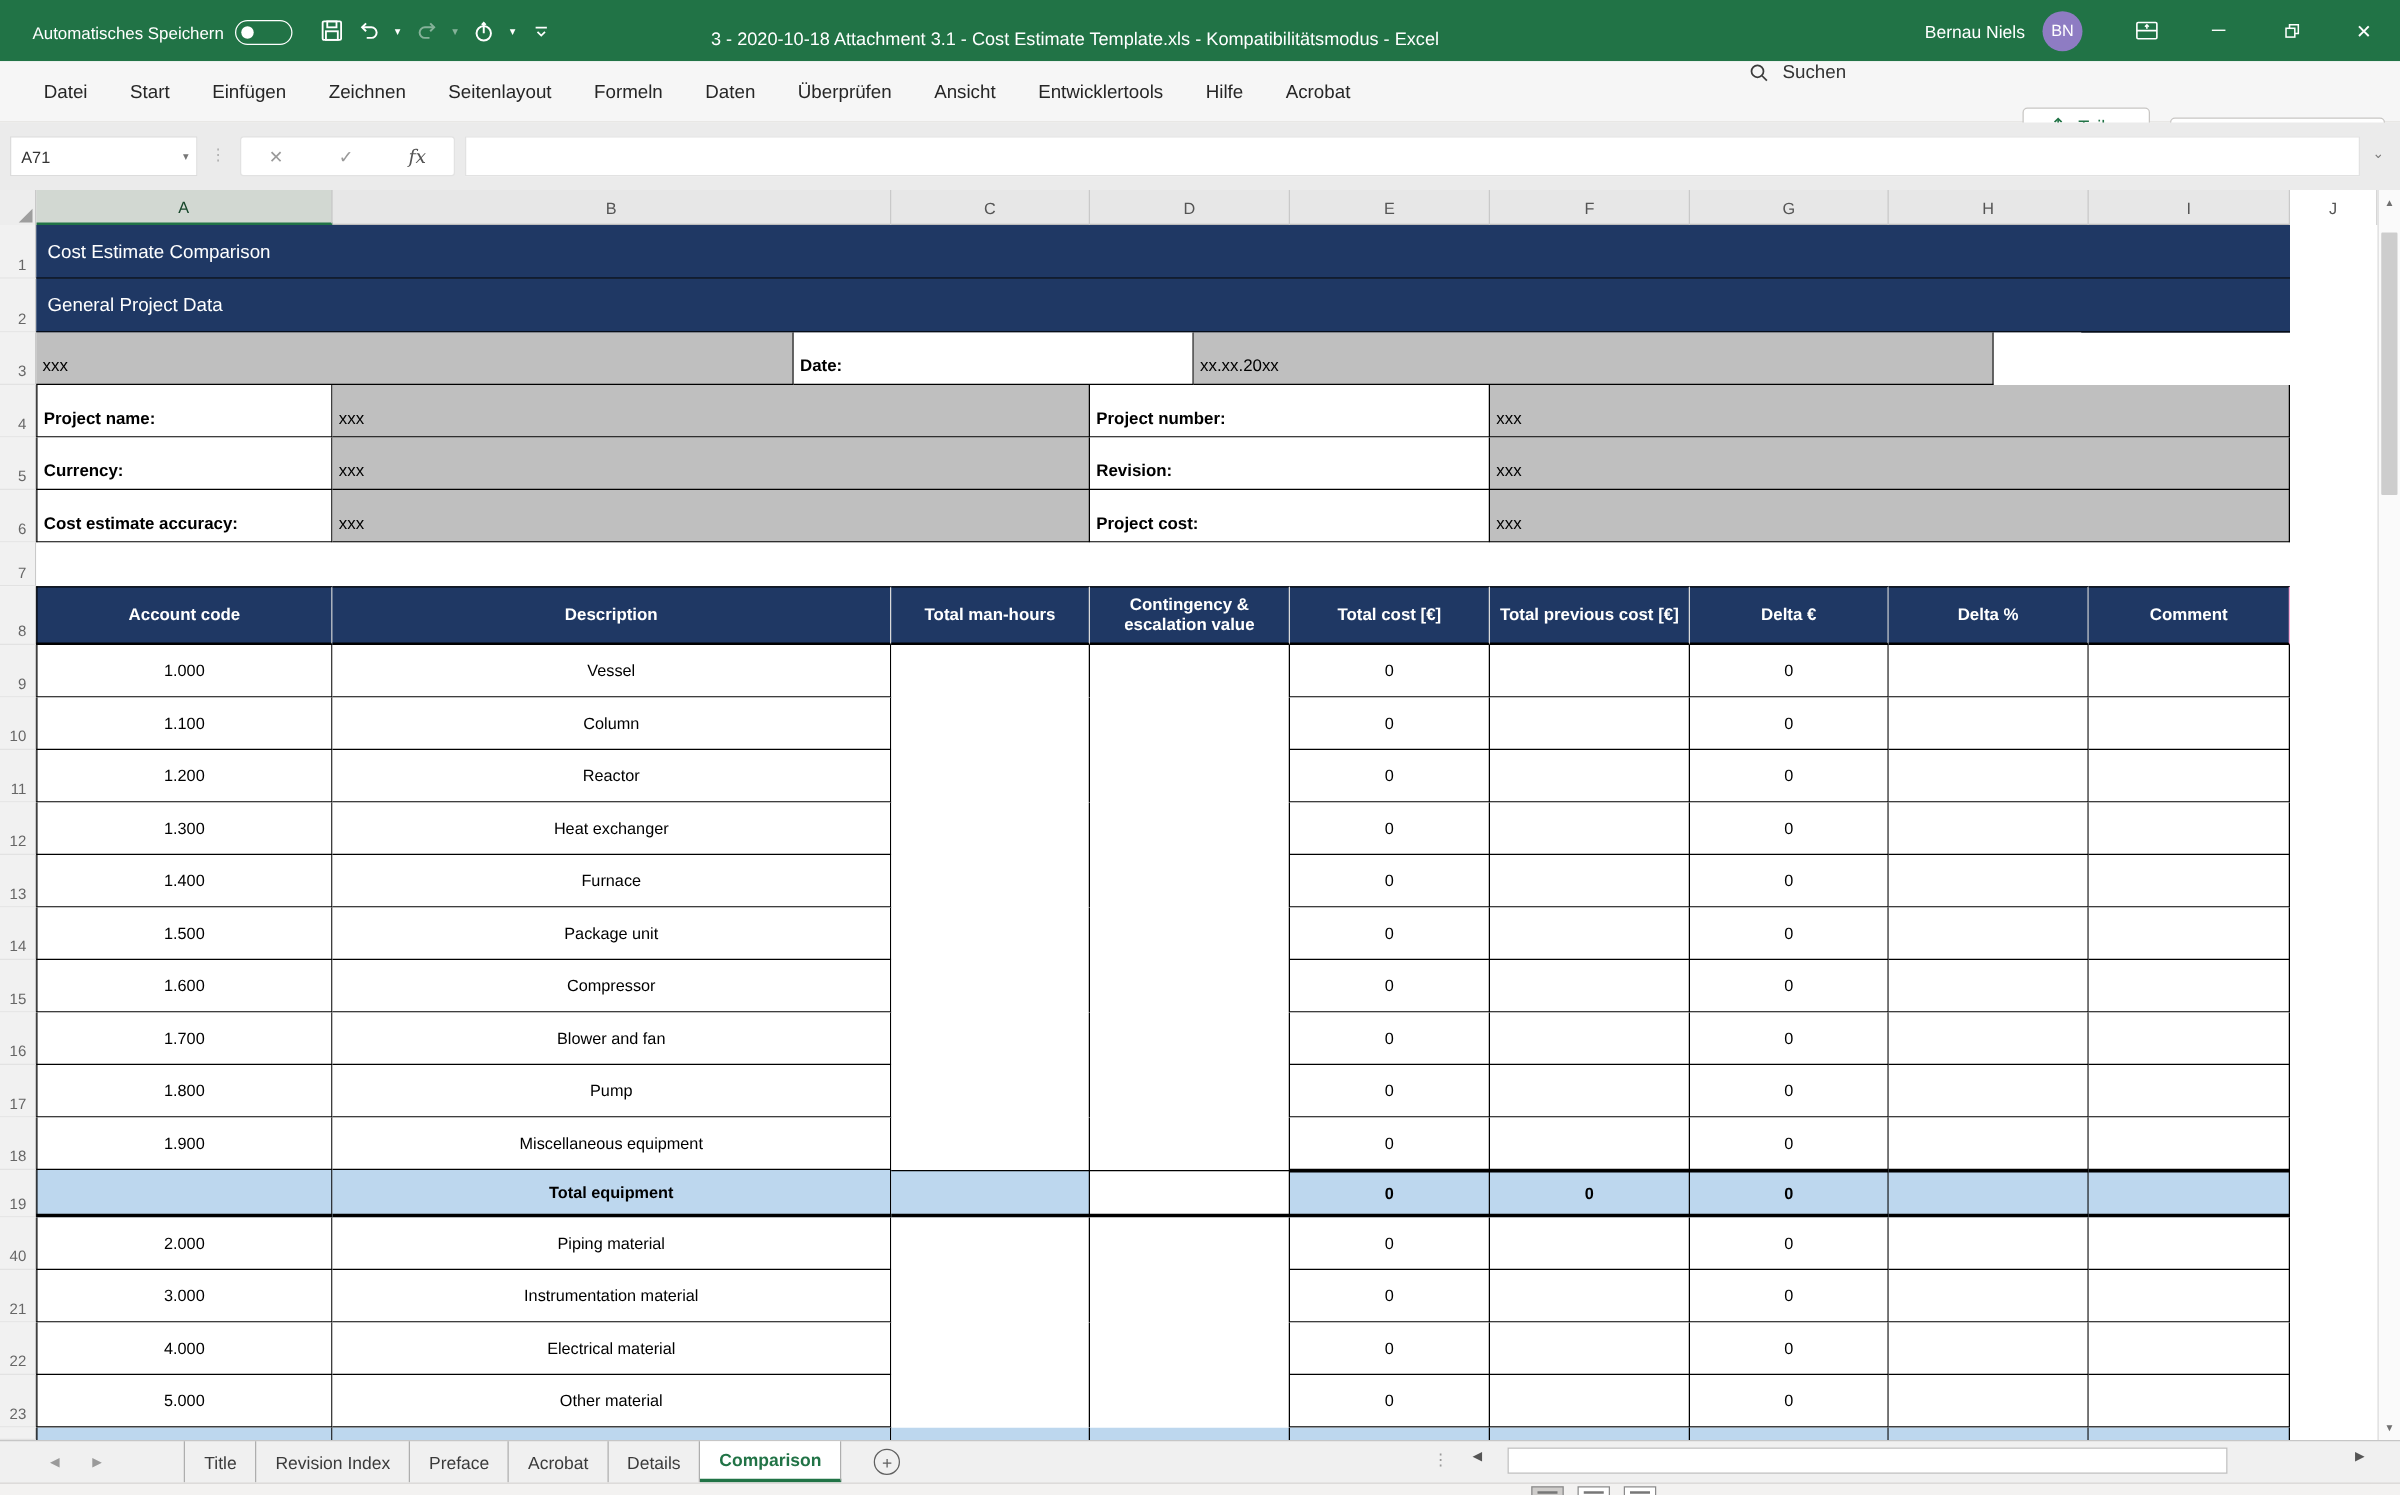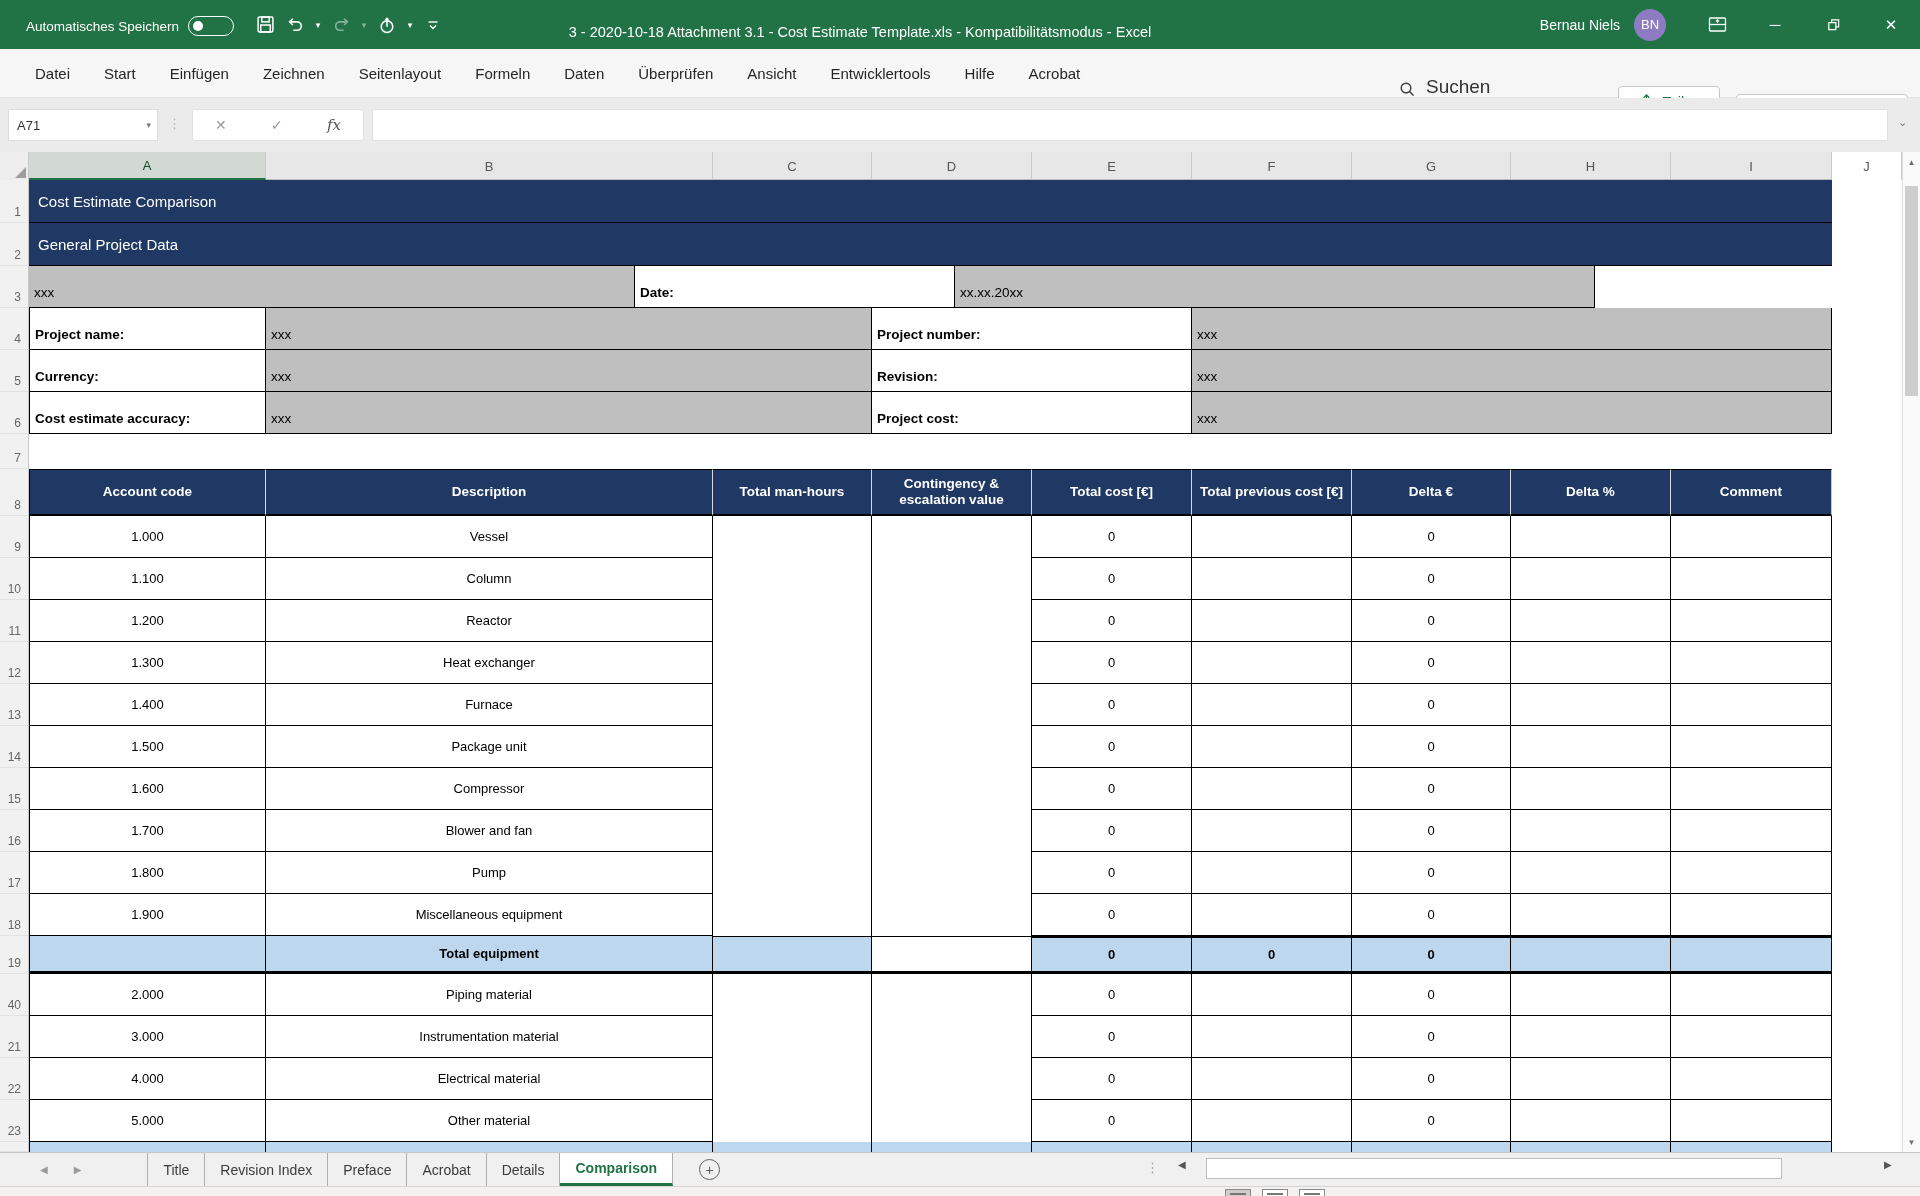--- a/index.html
+++ b/index.html
@@ -18,21 +18,21 @@
   .wtitle { position:absolute; left:460px; top:0; width:800px; height:64px; display:flex; align-items:center; justify-content:center; font-size:14.5px; white-space:nowrap; }
   .tright { position:absolute; right:0; top:0; height:49px; display:flex; align-items:center; }
   .uname { font-size:14px; margin-right:14px; }
   .avatar { width:32px; height:32px; border-radius:50%; background:#8E7CC3; color:#fff; font-size:13px; display:flex; align-items:center; justify-content:center; margin-right:22px; }
   .wbtn { width:58px; height:49px; display:flex; align-items:center; justify-content:center; font-size:15px; }
 
   
   .rtabs { position:absolute; top:49px; left:0; width:100%; height:49px; background:#f6f6f6; border-bottom:1px solid #e4e2df; }
   .rtabs .tabs { display:flex; height:49px; align-items:center; padding-left:18px; }
   .rtab { padding:0 17px; font-size:15px; color:#262626; height:49px; display:flex; align-items:center; cursor:pointer; }
-  .search { position:absolute; left:1398px; top:0; height:49px; display:flex; align-items:flex-end; gap:10px; font-size:19px; color:#333; }
+  .search { position:absolute; left:1398px; top:0; height:49px; display:flex; align-items:flex-start; gap:10px; font-size:15px; color:#333; }
   .grnbtn { position:absolute; top:9px; height:31px; background:#fff; border:1px solid #c8c6c4; border-radius:4px; display:flex; align-items:center; justify-content:center; gap:8px; color:#217346; font-size:14.5px; }
   .btn-share { left:1618px; width:102px;margin-top:28px; }
   .btn-comments { left:1736px; width:172px;margin-top:36px; }
 
   
   .frow { position:absolute; top:98px; left:0; width:100%; height:54px; background:#ebebeb; }
   .namebox { position:absolute; left:8px; top:11px; width:150px; height:32px; background:#fff; border:1px solid #dcdcdc; display:flex; align-items:center; font-size:13px; color:#333; padding-left:8px; }
   .namebox .caret { position:absolute; right:6px; font-size:9px; color:#777; }
   .fdots { position:absolute; left:168px; top:18px; color:#b0b0b0; font-size:13px; }
   .fcluster { position:absolute; left:192px; top:11px; width:172px; height:32px; background:#fff; border:1px solid #e2e2e2; border-radius:3px; display:flex; align-items:center; justify-content:space-around; }

